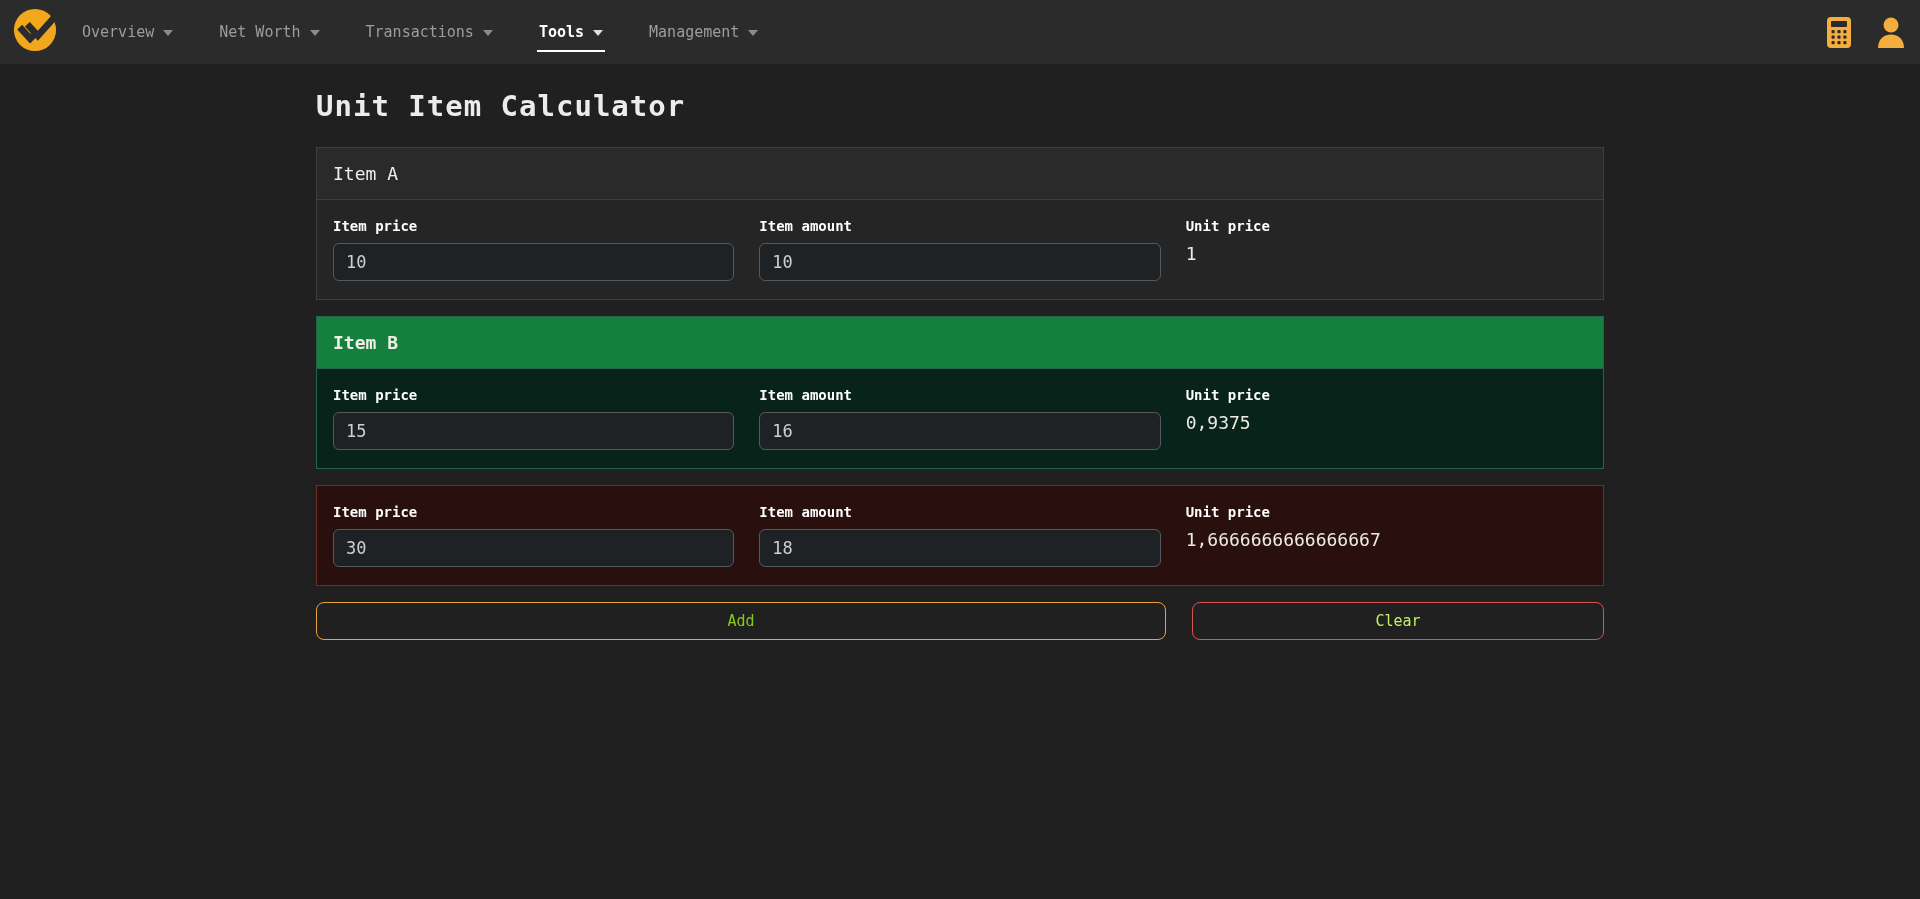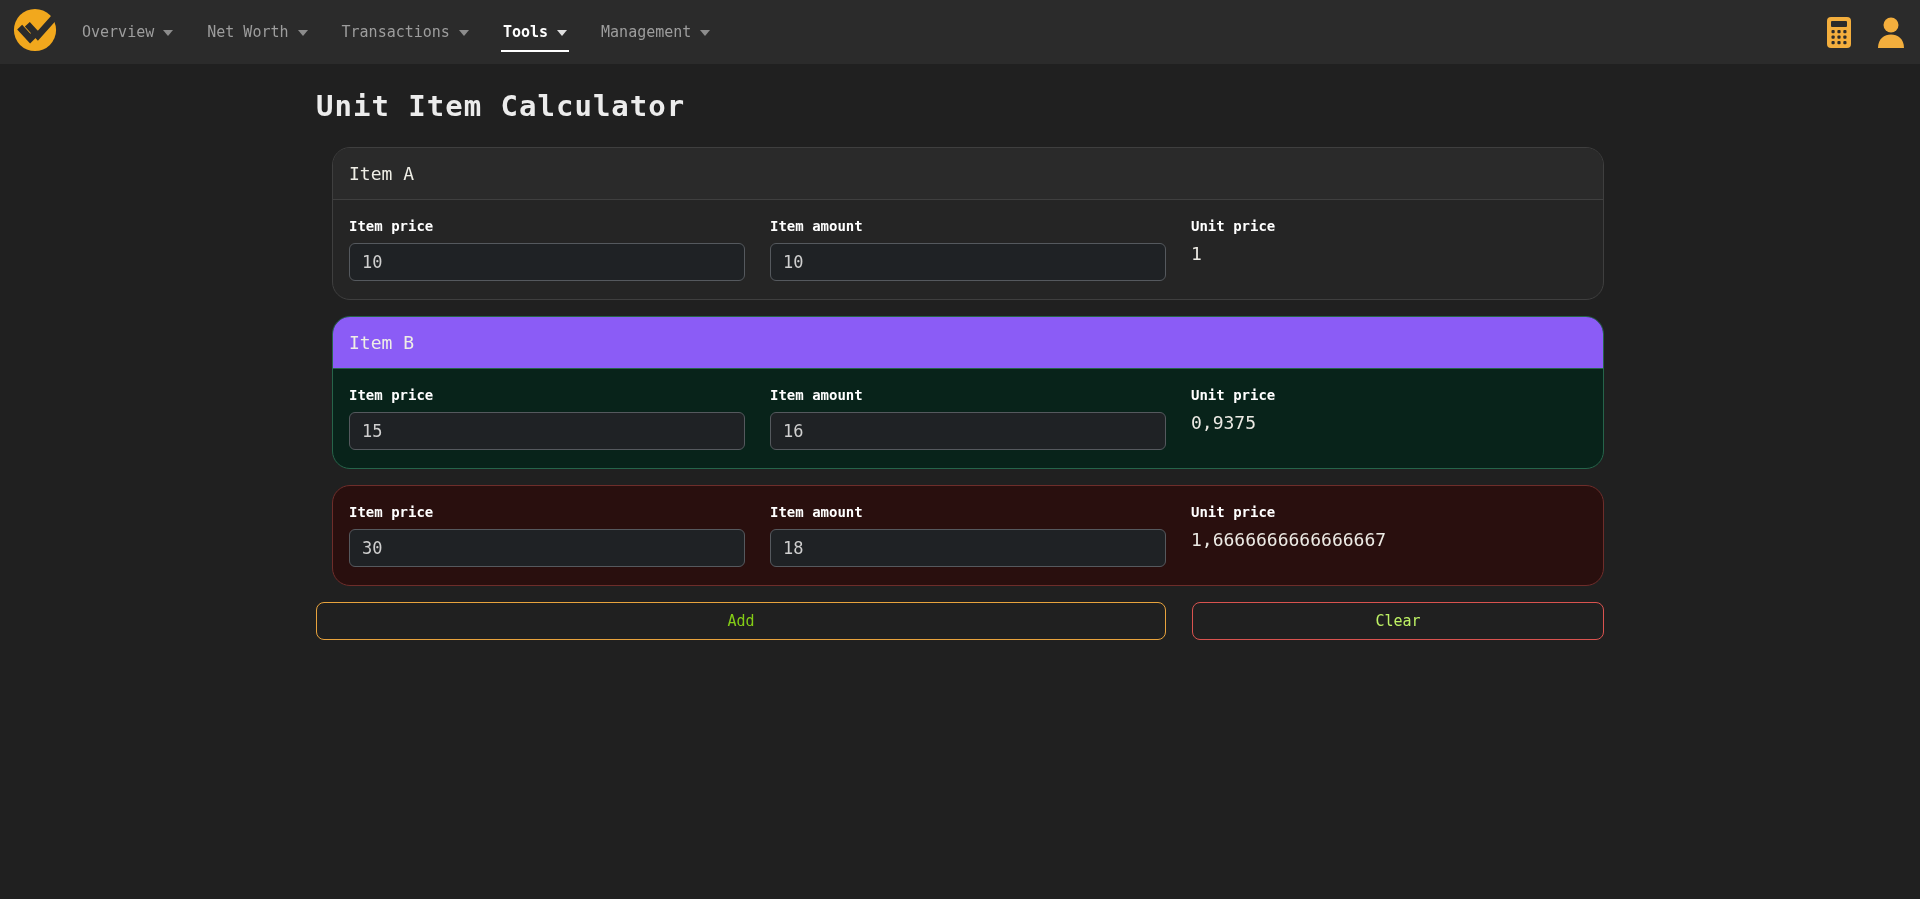--- a/index.html
+++ b/index.html
@@ -12,21 +12,21 @@
     color:#e8e8e8;
   }
 
   
   .navbar {
     height:64px; background:#2b2b2b;
     display:flex; align-items:center;
     padding:0 14px 0 12px;
   }
   .brand { display:flex; align-items:center; margin-right:24px; cursor:pointer; }
-  .nav-items { display:flex; align-items:center; gap:34px; }
+  .nav-items { display:flex; align-items:center; gap:46px; }
   .nav-item {
     display:flex; align-items:center; gap:9px;
     font-size:15px; color:#9d9d9d; cursor:pointer;
     position:relative; padding:3px 0;
   }
   .nav-item .caret {
     width:0; height:0; display:inline-block;
     border-left:5px solid transparent; border-right:5px solid transparent;
     border-top:6px solid currentColor; opacity:.85; margin-top:2px;
   }
@@ -39,22 +39,22 @@
   .icon-btn { display:flex; align-items:center; cursor:pointer; }
 
   
   .main { width:1288px; margin:0 auto; }
   h1.page-title {
     font-size:29px; font-weight:bold; color:#ececec;
     letter-spacing:1px; margin:25px 0 24px 0;
   }
 
   .card {
-    border-radius:18px; border:1px solid #3f3f3f;
-    margin-bottom:16px; overflow:hidden;margin-left:16px;
+    border-radius:0; border:1px solid #3f3f3f;
+    margin-bottom:16px; overflow:hidden;
   }
   .card-header {
     height:52px; display:flex; align-items:center; justify-content:space-between;
     padding:0 16px; border-bottom:1px solid #3f3f3f;
   }
   .card-title { font-size:18px; color:#efeee6; }
   .card-body {
     padding:18px 16px;
     display:grid; grid-template-columns:1fr 1fr 1fr; column-gap:25px;
   }
@@ -65,21 +65,21 @@
     color:#cfcfcf; font-family:"DejaVu Sans Mono", monospace; font-size:17px;
     padding:0 12px; outline:none;
   }
   .unit-value { font-size:18px; color:#eceae4; margin-top:6px; }
 
   
   .card.v-default { background:#252525; border-color:#3f3f3f; }
   .card.v-default .card-header { background:#2a2a2a; border-bottom-color:#3f3f3f; }
 
   .card.v-success { background:#08231a; border-color:#26644a; }
-  .card.v-success .card-header { background:#8b5cf6; border-bottom-color:#26644a; }
+  .card.v-success .card-header { background:#15803d; border-bottom-color:#26644a;font-weight:bold; }
 
   .card.v-danger { background:#290f0e; border-color:#6e2d2a; }
   .card.v-danger .card-header { background:#311413; border-bottom-color:#6e2d2a; }
 
   .trash-btn {
     width:37px; height:34px; border:none; border-radius:6px;
     background:#3d4246; display:flex; align-items:center; justify-content:center;
     cursor:pointer; padding:0;
   }
 

